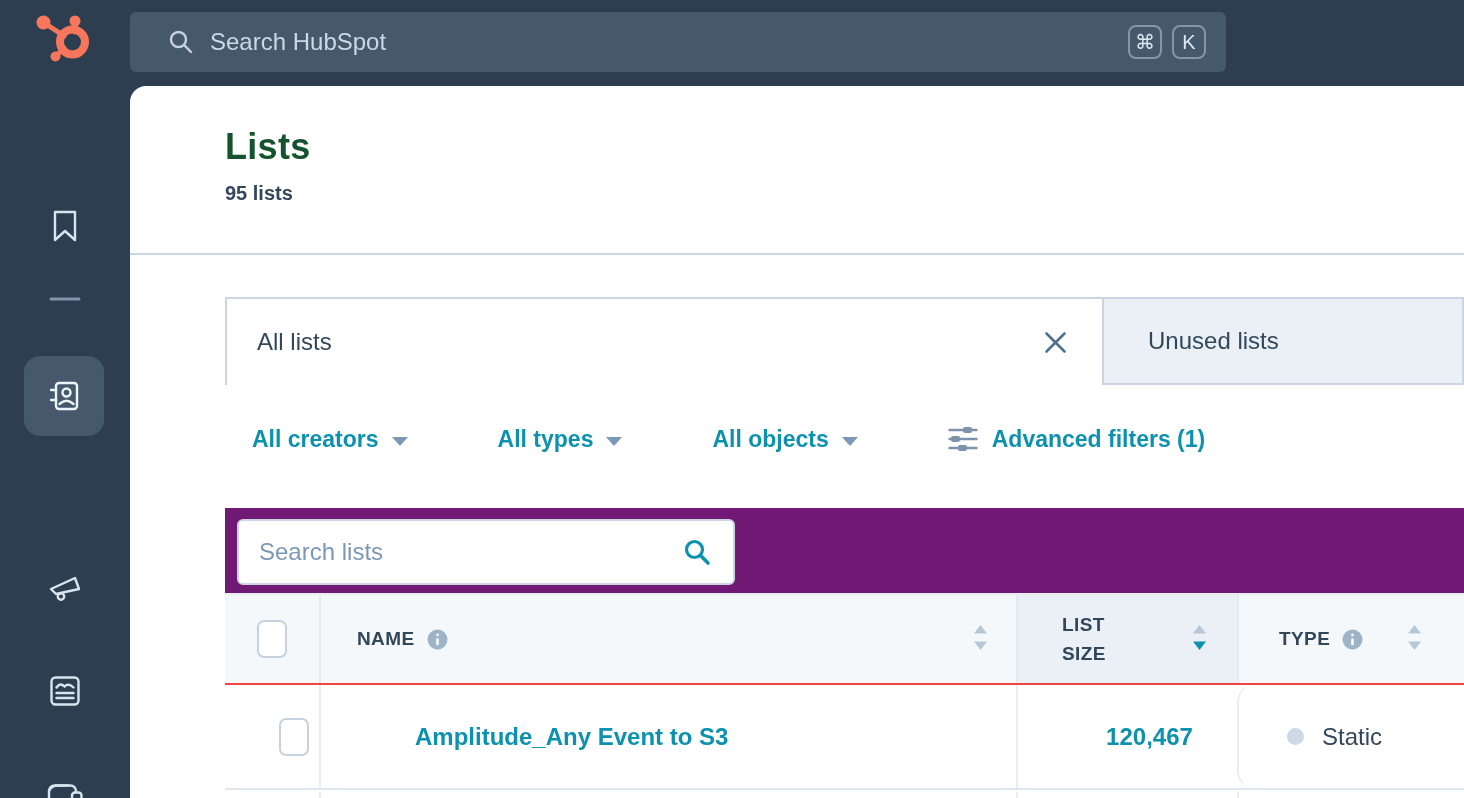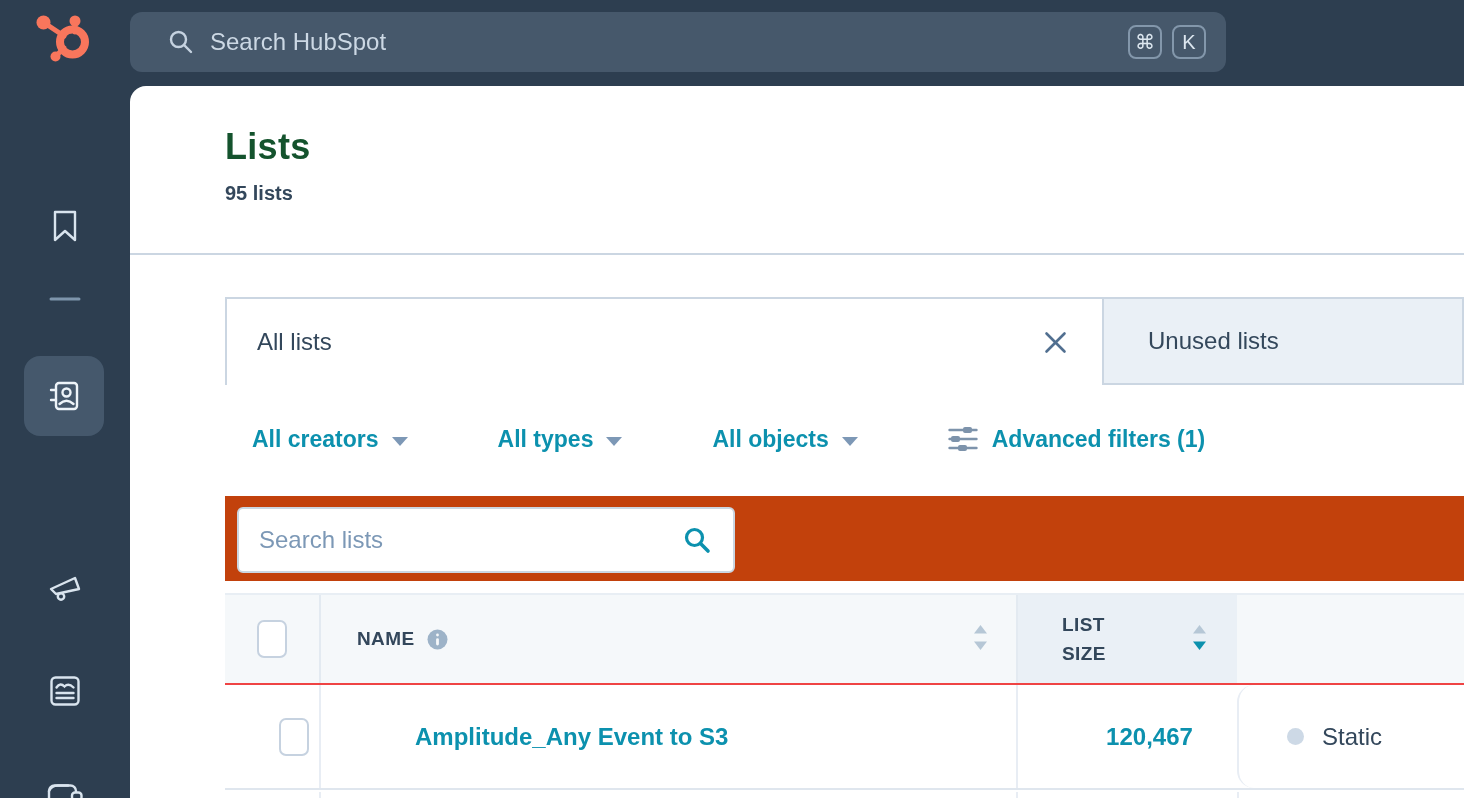--- a/index.html
+++ b/index.html
@@ -3,21 +3,21 @@
 <meta charset="utf-8">
 <style>
   * { margin:0; padding:0; box-sizing:border-box; }
   html,body { width:1464px; height:798px; overflow:hidden; background:#2d3e50;
               font-family:"Liberation Sans", sans-serif; }
 
   
   .topbar { position:absolute; left:0; top:0; width:1464px; height:86px; background:#2d3e50; }
   .logo { position:absolute; left:34px; top:10px; cursor:pointer; }
   .global-search { position:absolute; left:130px; top:12px; width:1096px; height:60px;
-                   background:#46586b; border-radius:12px; display:flex; align-items:center;
+                   background:#46586b; border-radius:6px; display:flex; align-items:center;
                    padding:0 20px 0 38px; cursor:text; }
   .gs-icon { flex:0 0 auto; margin-right:16px; display:flex; }
   .gs-placeholder { flex:1; color:#ccd8e4; font-size:24px; }
   .keycaps { display:flex; gap:10px; }
   .key { min-width:34px; height:34px; padding:0 5px; border:2px solid #8397ab; border-radius:8px;
          color:#dce6ef; font-size:20px; display:flex; align-items:center; justify-content:center; }
 
   
   .sidebar { position:absolute; left:0; top:86px; width:130px; height:712px; background:#2d3e50; }
   .nav-item { position:absolute; left:0; width:130px; display:flex; justify-content:center;
@@ -49,21 +49,21 @@
   .filters { position:absolute; left:122px; top:330px; height:46px; display:flex;
              align-items:center; gap:90px; }
   .filter-dd { display:flex; align-items:center; gap:13px; color:#0c91ae; font-weight:bold;
                font-size:23px; cursor:pointer; }
   .caret { width:0; height:0; border-left:8px solid transparent; border-right:8px solid transparent;
            border-top:9px solid #7d98b6; margin-top:4px; }
   .adv-filters { display:flex; align-items:center; gap:14px; color:#0c91ae; font-weight:bold;
                  font-size:23px; cursor:pointer; }
 
   
-  .toolbar { position:absolute; left:95px; top:410px; right:0; height:85px; background:#c2410c; }
+  .toolbar { position:absolute; left:95px; top:422px; right:0; height:85px; background:#701a75; }
   .list-search { position:absolute; left:12px; top:11px; width:498px; height:66px; background:#fff;
                  border:2px solid #cbd6e2; border-radius:6px; display:flex; align-items:center; }
   .list-search input { flex:1; border:none; outline:none; background:transparent;
                        font-family:"Liberation Sans", sans-serif;
                        font-size:24px; color:#33475b; padding-left:20px; }
   .list-search input::placeholder { color:#7c98b6; opacity:1; }
   .ls-icon { flex:0 0 auto; margin-right:22px; display:flex; cursor:pointer; }
 
   
   .thead { position:absolute; left:95px; top:507px; right:0; height:92px; display:grid;
@@ -280,20 +280,38 @@
     </div>
     <div class="th th-size">
       <span class="th-label">LIST SIZE</span>
       <span>
         <svg width="15" height="27" viewBox="0 0 15 27">
           <polygon points="7.5,1 1,9.5 14,9.5" fill="#b6c7d6"></polygon>
           <polygon points="1,17.5 14,17.5 7.5,26" fill="#0c91ae"></polygon>
         </svg>
       </span>
     </div>
+    <div class="th th-type">
+      <span class="th-group">
+        <span class="th-label">TYPE</span>
+        <span class="info-ic">
+          <svg width="21" height="21" viewBox="0 0 21 21">
+            <circle cx="10.5" cy="10.5" r="10" fill="#9db3c8"></circle>
+            <rect x="9.1" y="4.6" width="2.8" height="2.8" rx="1.4" fill="#f5f8fa"></rect>
+            <rect x="9.1" y="9.2" width="2.8" height="7.2" rx="1.4" fill="#f5f8fa"></rect>
+          </svg>
+        </span>
+      </span>
+      <span>
+        <svg width="15" height="27" viewBox="0 0 15 27">
+          <polygon points="7.5,1 1,9.5 14,9.5" fill="#b6c7d6"></polygon>
+          <polygon points="1,17.5 14,17.5 7.5,26" fill="#b6c7d6"></polygon>
+        </svg>
+      </span>
+    </div>
   </div>
 
   <div class="trow">
     <div class="td">
       <div class="checkbox"></div>
     </div>
     <div class="td td-name">
       <a>Amplitude_Any Event to S3</a>
     </div>
     <div class="td td-size">

